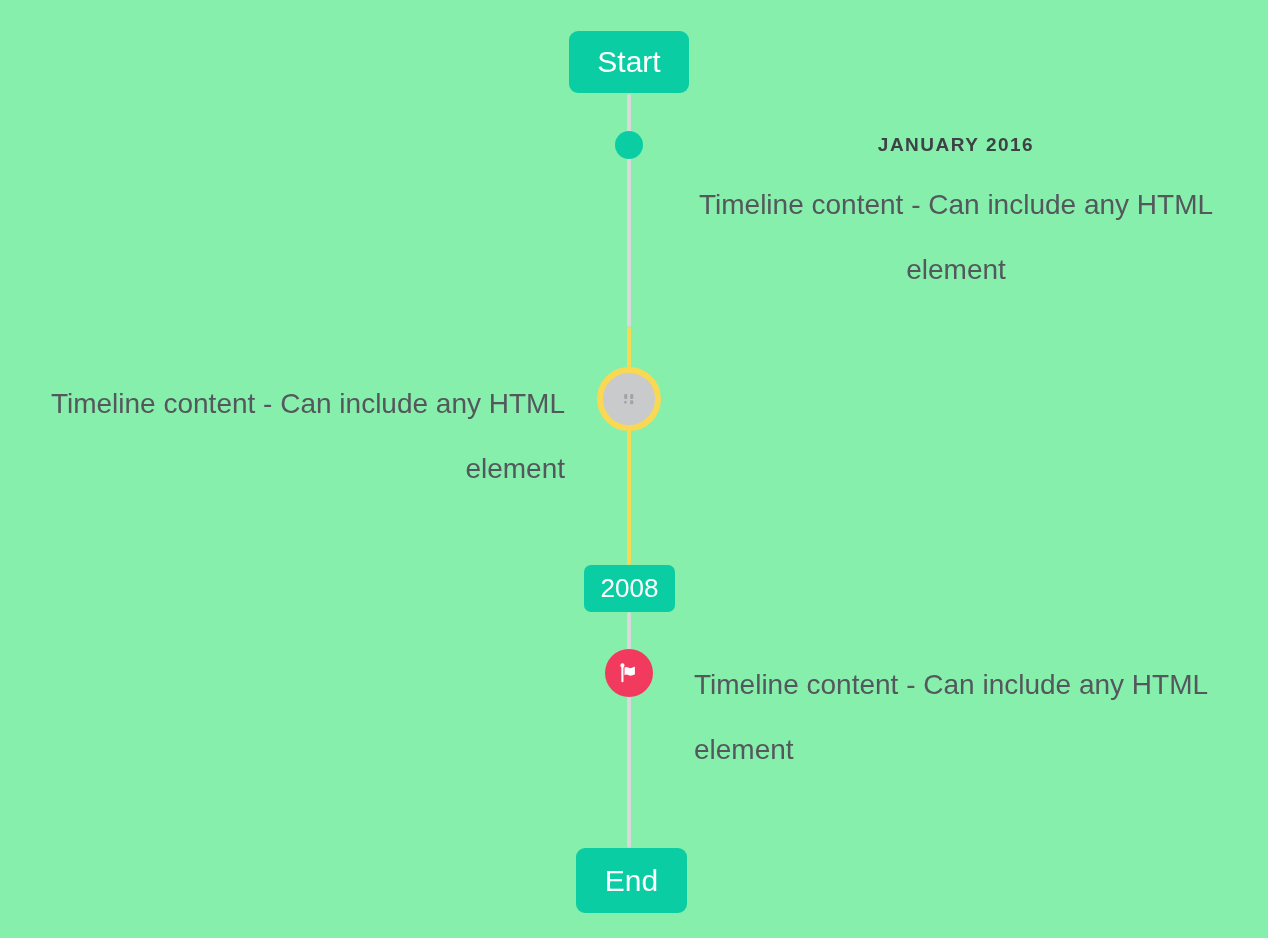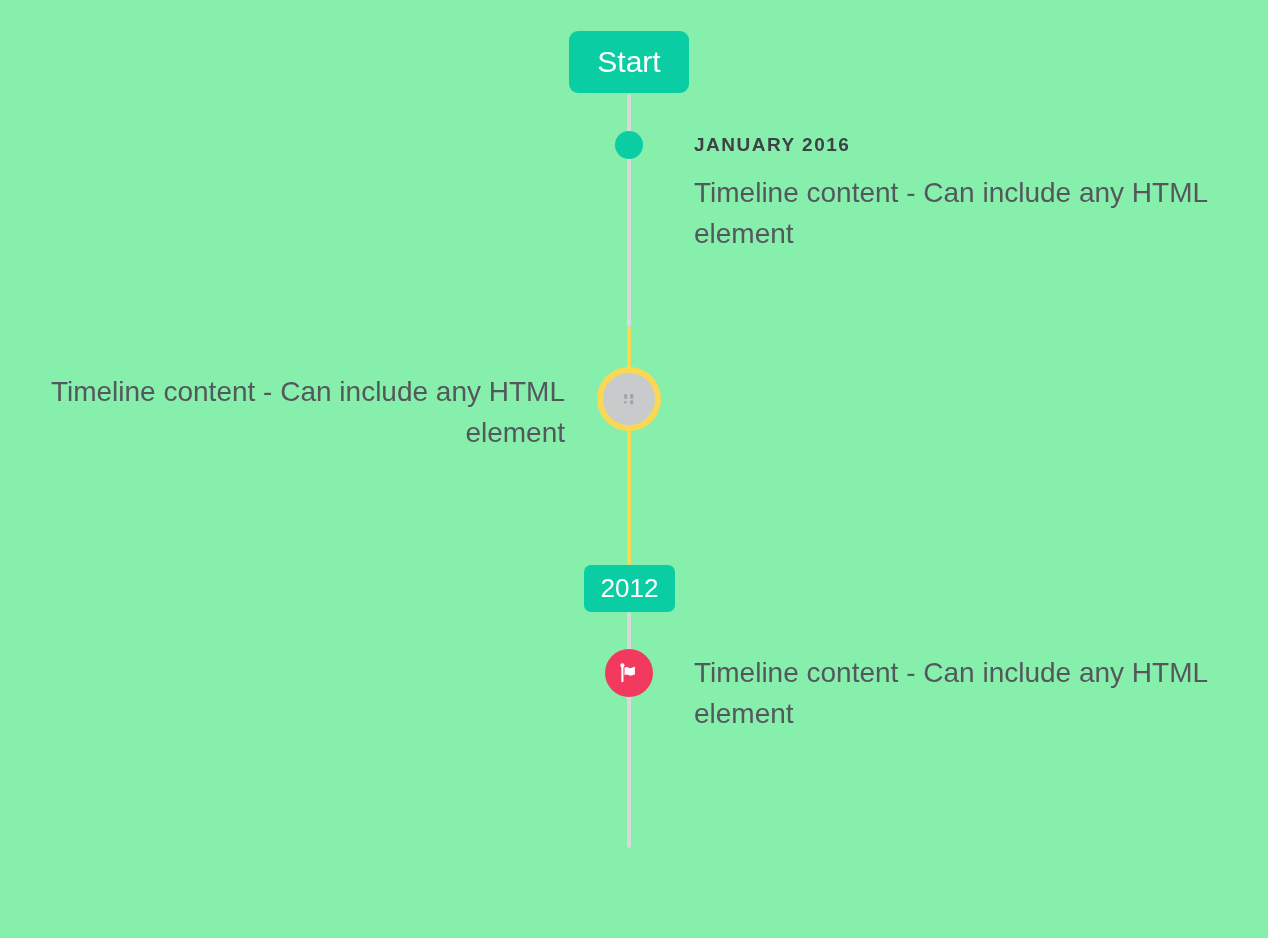--- a/index.html
+++ b/index.html
@@ -68,35 +68,35 @@
   }
 
   
   .event {
     position: absolute;
     width: 524px;
     z-index: 2;
   }
   .event-right { left: 694px; text-align: left; }
   .event-left  { left: 41px;  text-align: right; }
-  .ev-1 { top: 133px; }
+  .ev-1 { top: 133px; text-align: center; }
   .ev-2 { top: 371px; }
   .ev-3 { top: 652px; }
   .event-title {
     font-size: 19px;
     font-weight: 700;
     letter-spacing: 1.5px;
     color: #3e4246;
     line-height: 24px;
     margin: 0 0 15px 0;
   }
   .event-body {
     font-size: 28px;
     color: #54575b;
-    line-height: 41px;
+    line-height: 65px;
     margin: 0;
   }
 </style>
 </head>
 <body>
 
 <div class="canvas">
 
   <div class="tl-line gray seg-1"></div>
   <div class="tl-line yellow seg-2"></div>
@@ -119,30 +119,31 @@
         <rect x="3.2" y="10" width="2.4" height="2.6" rx="0.8"></rect>
         <rect x="9.2" y="9.2" width="3" height="4" rx="1"></rect>
       </svg>
     </span>
   </div>
 
   <div class="event event-left ev-2">
     <p class="event-body">Timeline content - Can include any HTML element</p>
   </div>
 
-  <button class="tl-badge badge-year">2012</button>
+  <button class="tl-badge badge-year">2008</button>
 
   <div class="marker marker-flag">
     <span style="display:flex;">
       <svg width="25" height="25" viewBox="0 0 24 24" fill="#ffffff" aria-hidden="true">
         <circle cx="5.2" cy="4.2" r="2"></circle>
         <rect x="4.2" y="5" width="2" height="15.5" rx="1"></rect>
         <path d="M7.2 6.3c2.3-1.7 4.4 1.2 6.6.4 1.7-.6 3.4-1.1 3.4-1.1v7.3s-1.7.5-3.4 1.1c-2.2.8-4.3-2.1-6.6-.4z"></path>
       </svg>
     </span>
   </div>
 
   <div class="event event-right ev-3">
     <p class="event-body">Timeline content - Can include any HTML element</p>
   </div>
 
+  <button class="tl-badge btn-end">End</button>
 
 </div>
 
 </body></html>

